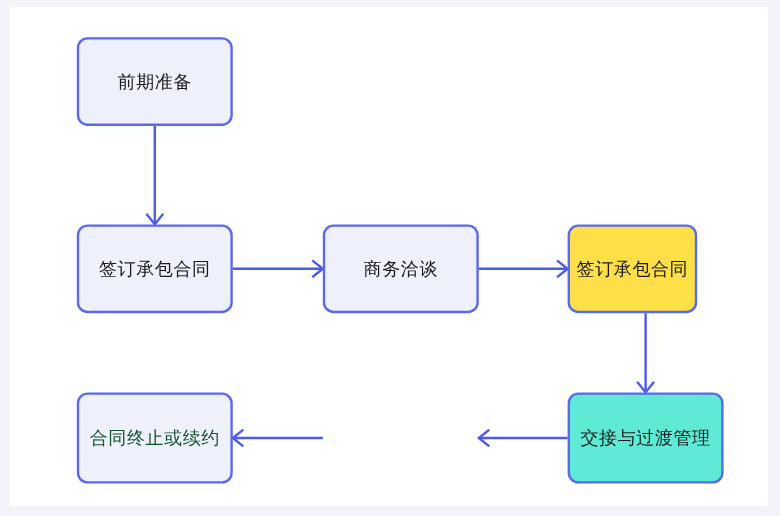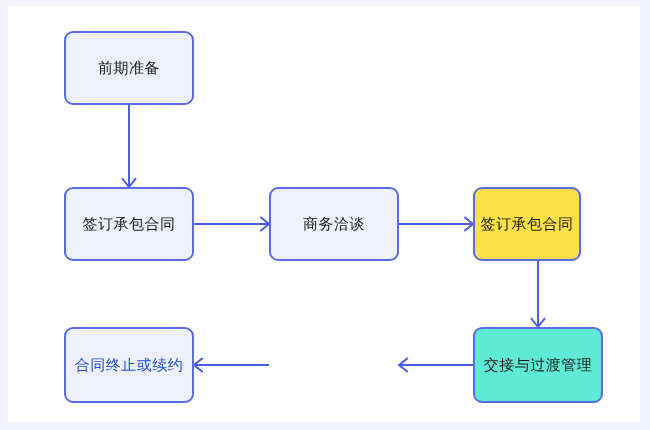--- a/index.html
+++ b/index.html
@@ -91,17 +91,17 @@
   </div>
   <div class="node" style="left: 261px; top: 181px; width: 130px; height: 74px; background: rgb(238, 240, 251); border-color: rgb(91, 106, 232); color: rgb(26, 26, 26);">
     <span>商务洽谈</span>
   </div>
   <div class="node" style="left: 465px; top: 181px; width: 108px; height: 74px; background: #fde047; border-color: rgb(91, 106, 232); color: rgb(26, 26, 26);">
     <span>签订承包合同</span>
   </div>
   <div class="node" style="left: 465px; top: 321px; width: 130px; height: 76px; background: #5eead4; border-color: rgb(91, 106, 232); color: rgb(26, 26, 26);">
     <span>交接与过渡管理</span>
   </div>
-  <div class="node" style="left: 56px; top: 321px; width: 130px; height: 76px; background: rgb(238, 240, 251); border-color: rgb(91, 106, 232); color: #1d4ed8;">
+  <div class="node" style="left: 56px; top: 321px; width: 130px; height: 76px; background: rgb(238, 240, 251); border-color: rgb(91, 106, 232); color: #14532d;">
     <span>合同终止或续约</span>
   </div>
 
 </div>
 
 </body></html>

